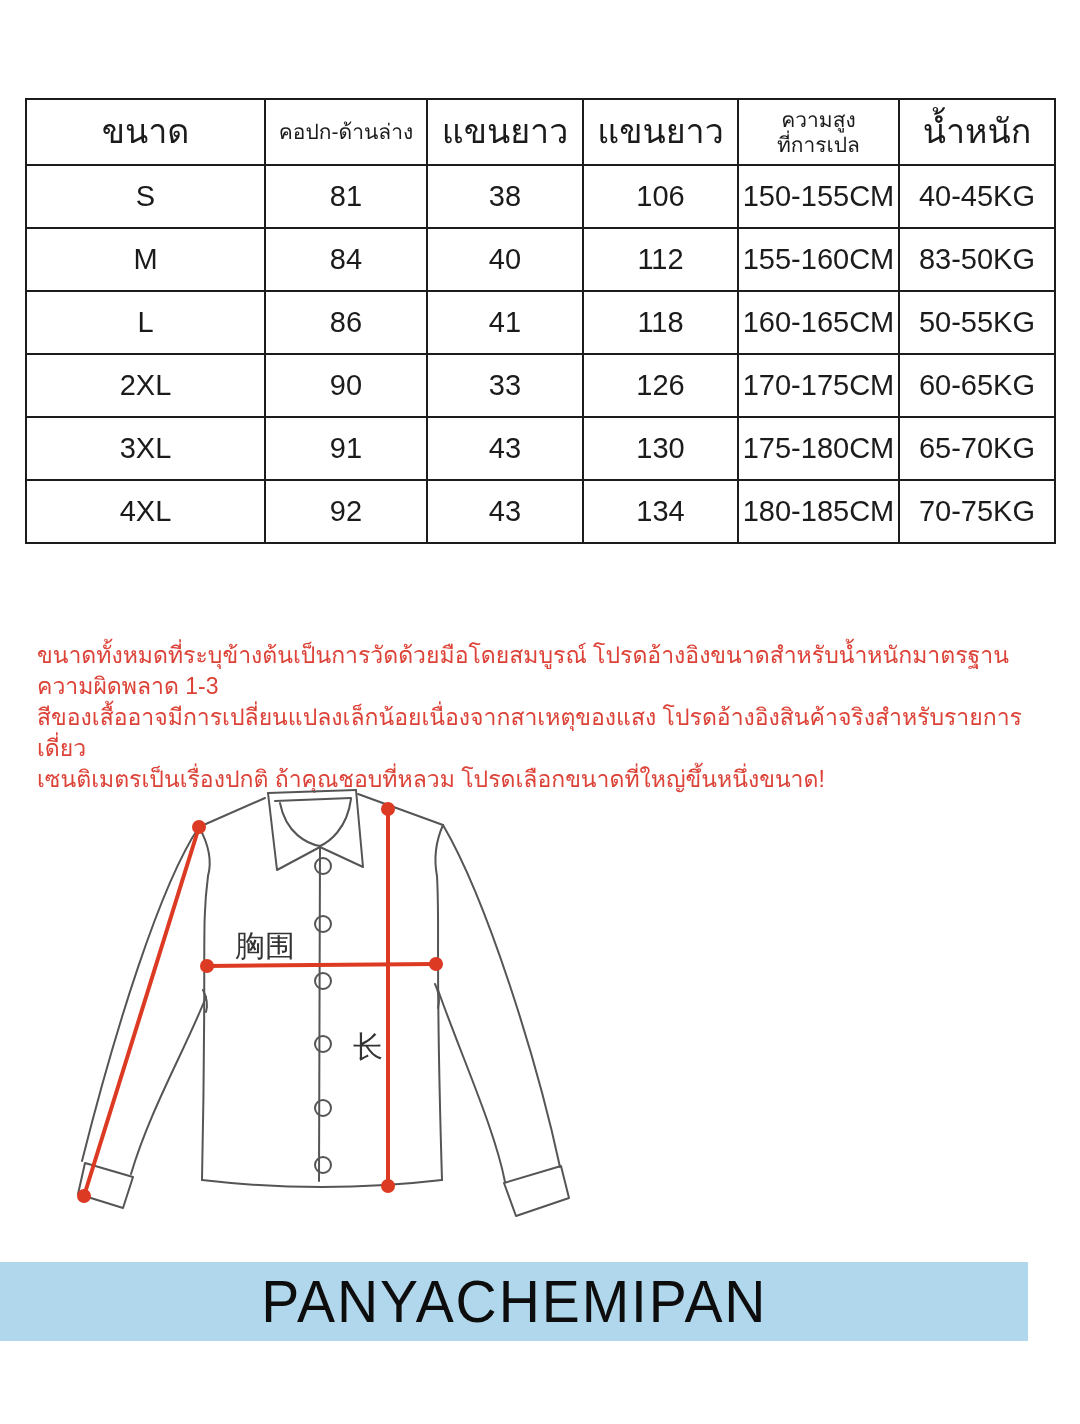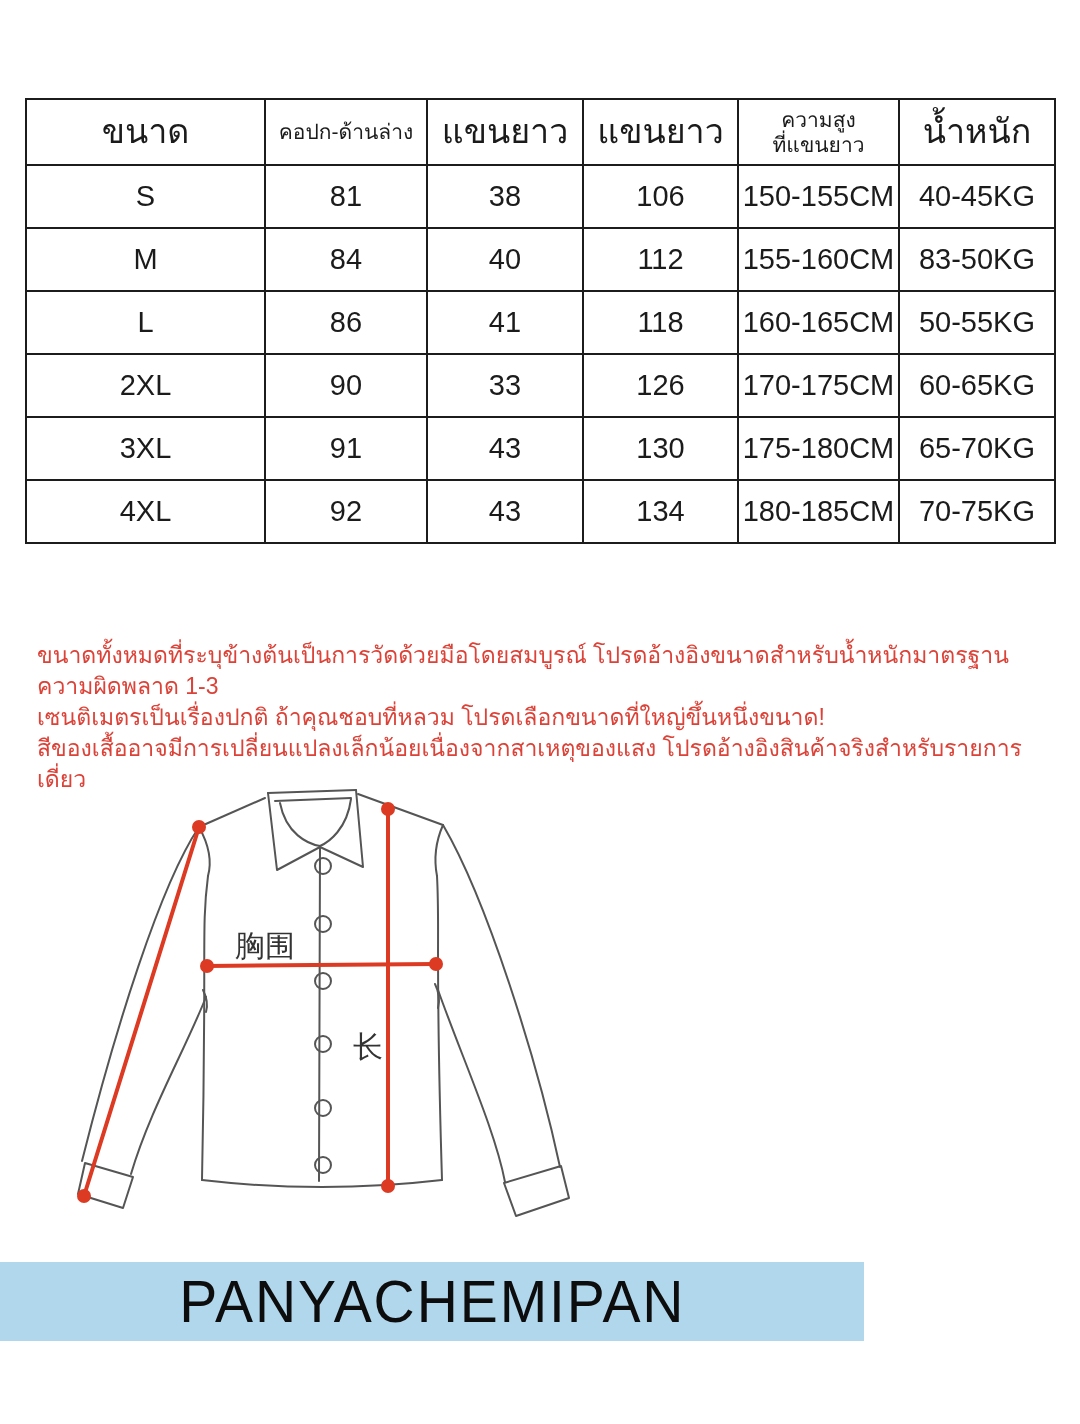--- a/index.html
+++ b/index.html
@@ -32,21 +32,21 @@
     color:#dc4237; font-size:23px; line-height:31px;
   }
 
   
   .diagram { position:absolute; left:75px; top:780px; width:500px; height:455px; }
   .diagram svg { display:block; width:100%; height:100%; }
   .cjk-label { font-family:"DejaVu Sans",sans-serif; font-size:30px; fill:#333333; }
 
   
   .footer-band {
-    position:absolute; left:0; top:1262px; width:864px; height:79px;
+    position:absolute; left:0; top:1262px; width:1028px; height:79px;
     background:#b1d7ed; display:flex; align-items:center; justify-content:center;
   }
   .footer-band .brand {
     font-size:60px; letter-spacing:2px; color:#0d0d0d; font-weight:400;
     transform:scaleX(0.95); transform-origin:center; white-space:nowrap;
   }
 </style>
 </head>
 <body>
 
@@ -63,21 +63,21 @@
           <col class="c5">
       </colgroup>
       <thead>
         <tr>
           <th class="h-large">ขนาด</th>
           <th class="h-small">คอปก-ด้านล่าง</th>
           <th class="h-large">แขนยาว</th>
           <th class="h-large">แขนยาว</th>
           <th class="h-small">
             <span style="display:block">ความสูง</span>
-            <span style="display:block">ที่แขนยาว</span>
+            <span style="display:block">ที่การเปล</span>
           </th>
           <th class="h-large">น้ำหนัก</th>
         </tr>
       </thead>
       <tbody>
         <tr>
           <td>S</td>
           <td>81</td>
           <td>38</td>
           <td>106</td>
@@ -123,22 +123,22 @@
           <td>134</td>
           <td>180-185CM</td>
           <td>70-75KG</td>
         </tr>
       </tbody>
     </table>
   </div>
 
   <div class="notice">
     <div>ขนาดทั้งหมดที่ระบุข้างต้นเป็นการวัดด้วยมือโดยสมบูรณ์ โปรดอ้างอิงขนาดสำหรับน้ำหนักมาตรฐาน ความผิดพลาด 1-3</div>
+    <div>สีของเสื้ออาจมีการเปลี่ยนแปลงเล็กน้อยเนื่องจากสาเหตุของแสง โปรดอ้างอิงสินค้าจริงสำหรับรายการเดี่ยว</div>
     <div>เซนติเมตรเป็นเรื่องปกติ ถ้าคุณชอบที่หลวม โปรดเลือกขนาดที่ใหญ่ขึ้นหนึ่งขนาด!</div>
-    <div>สีของเสื้ออาจมีการเปลี่ยนแปลงเล็กน้อยเนื่องจากสาเหตุของแสง โปรดอ้างอิงสินค้าจริงสำหรับรายการเดี่ยว</div>
   </div>
 
   <div class="diagram">
     <svg viewBox="0 0 500 455" xmlns="http://www.w3.org/2000/svg">
 
       <g fill="none" stroke-width="2" stroke-linecap="round" stroke-linejoin="round" stroke="#555555">
 
         <path d="M124 47 L190 18"></path>
         <path d="M368 45 L283 14"></path>
 

